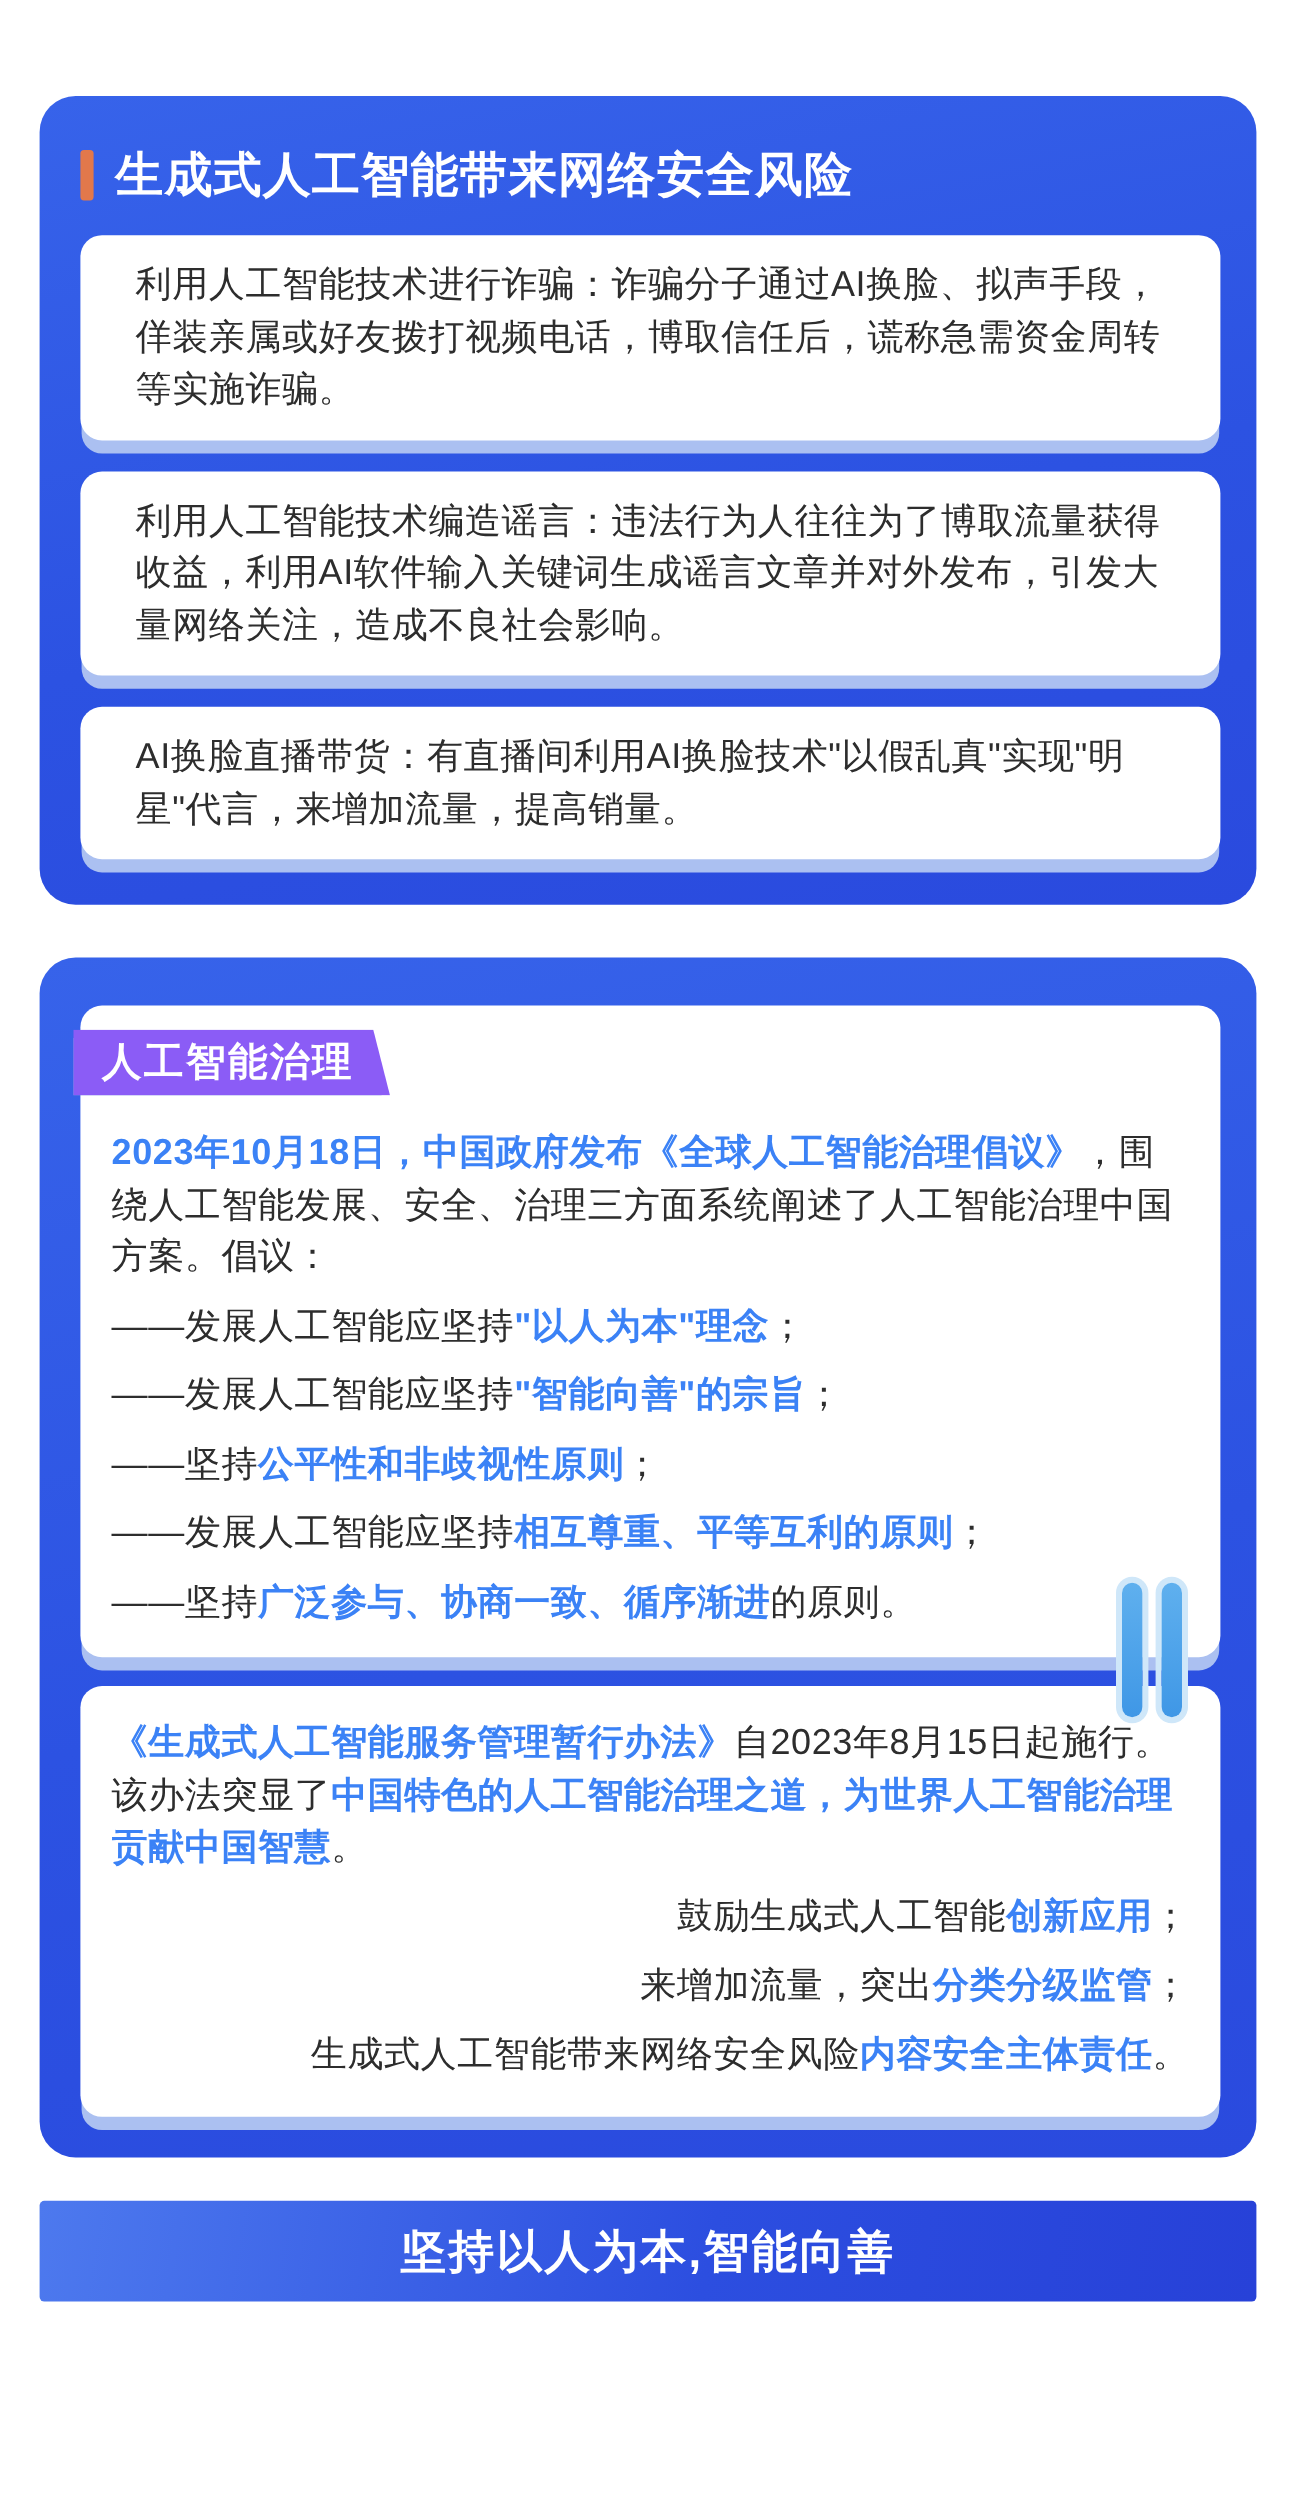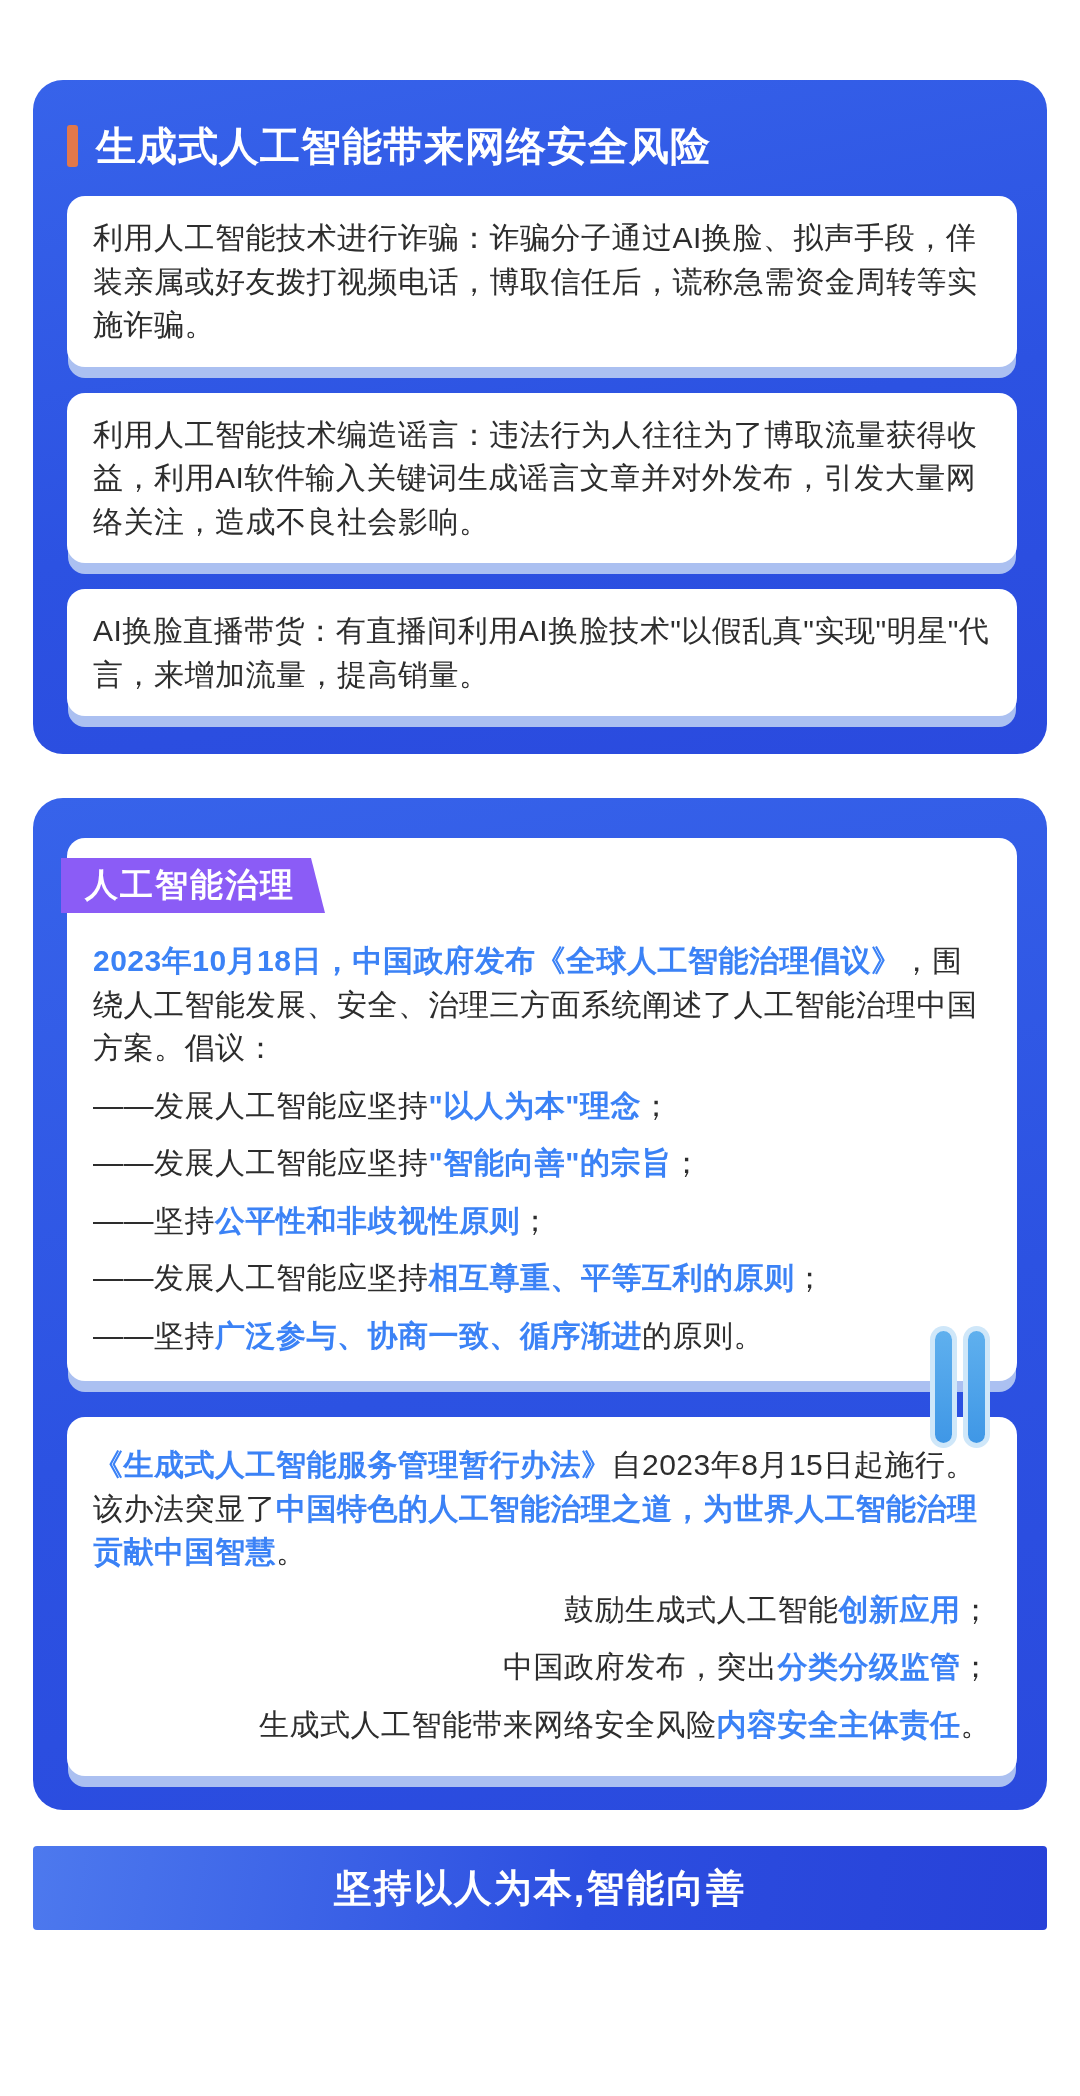--- a/index.html
+++ b/index.html
@@ -32,25 +32,25 @@
     background:#ffffff;
     border-radius:18px;
     box-shadow:0 12px 0 -1px #ABC0F1;
     padding:20px 26px;
     color:#2d2d2d;
     font-size:30px;
     line-height:1.45;
     position:relative;
   }
   .risk-card { margin-top:26px; }
-  .risk-card p { letter-spacing:0.5px; }
+  .risk-card p { letter-spacing:0.5px;margin-left:20px; }
 
   
   .gov-card-a { padding:20px 26px 24px; }
-  .gov-card-b { margin-top:36px; padding:26px 26px 30px; }
+  .gov-card-b { margin-top:24px; padding:26px 26px 30px; }
 
   .badge {
     display:inline-block;
     position:relative;
     margin-left:-32px;
     background:#8b5cf6;
     color:#ffffff;
     font-size:33px;
     font-weight:bold;
     letter-spacing:2px;
@@ -135,21 +135,21 @@
 
     <div class="white-card gov-card-b">
       <div class="pause-deco">
         <span class="bar"></span>
         <span class="bar"></span>
       </div>
 
       <p class="rich measures-intro"><span class="hl">《生成式人工智能服务管理暂行办法》</span><span>自2023年8月15日起施行。该办法突显了</span><span class="hl">中国特色的人工智能治理之道，为世界人工智能治理贡献中国智慧</span><span>。</span></p>
 
       <p class="rich measure"><span>鼓励生成式人工智能</span><span class="hl">创新应用</span><span>；</span></p>
-      <p class="rich measure"><span>中国政府发布，突出</span><span class="hl">分类分级监管</span><span>；</span></p>
+      <p class="rich measure"><span>来增加流量，突出</span><span class="hl">分类分级监管</span><span>；</span></p>
       <p class="rich measure"><span>生成式人工智能带来网络安全风险</span><span class="hl">内容安全主体责任</span><span>。</span></p>
     </div>
   </section>
 
   <footer class="footer-bar">
     <span>坚持以人为本,智能向善</span>
   </footer>
 
 </div>
 

